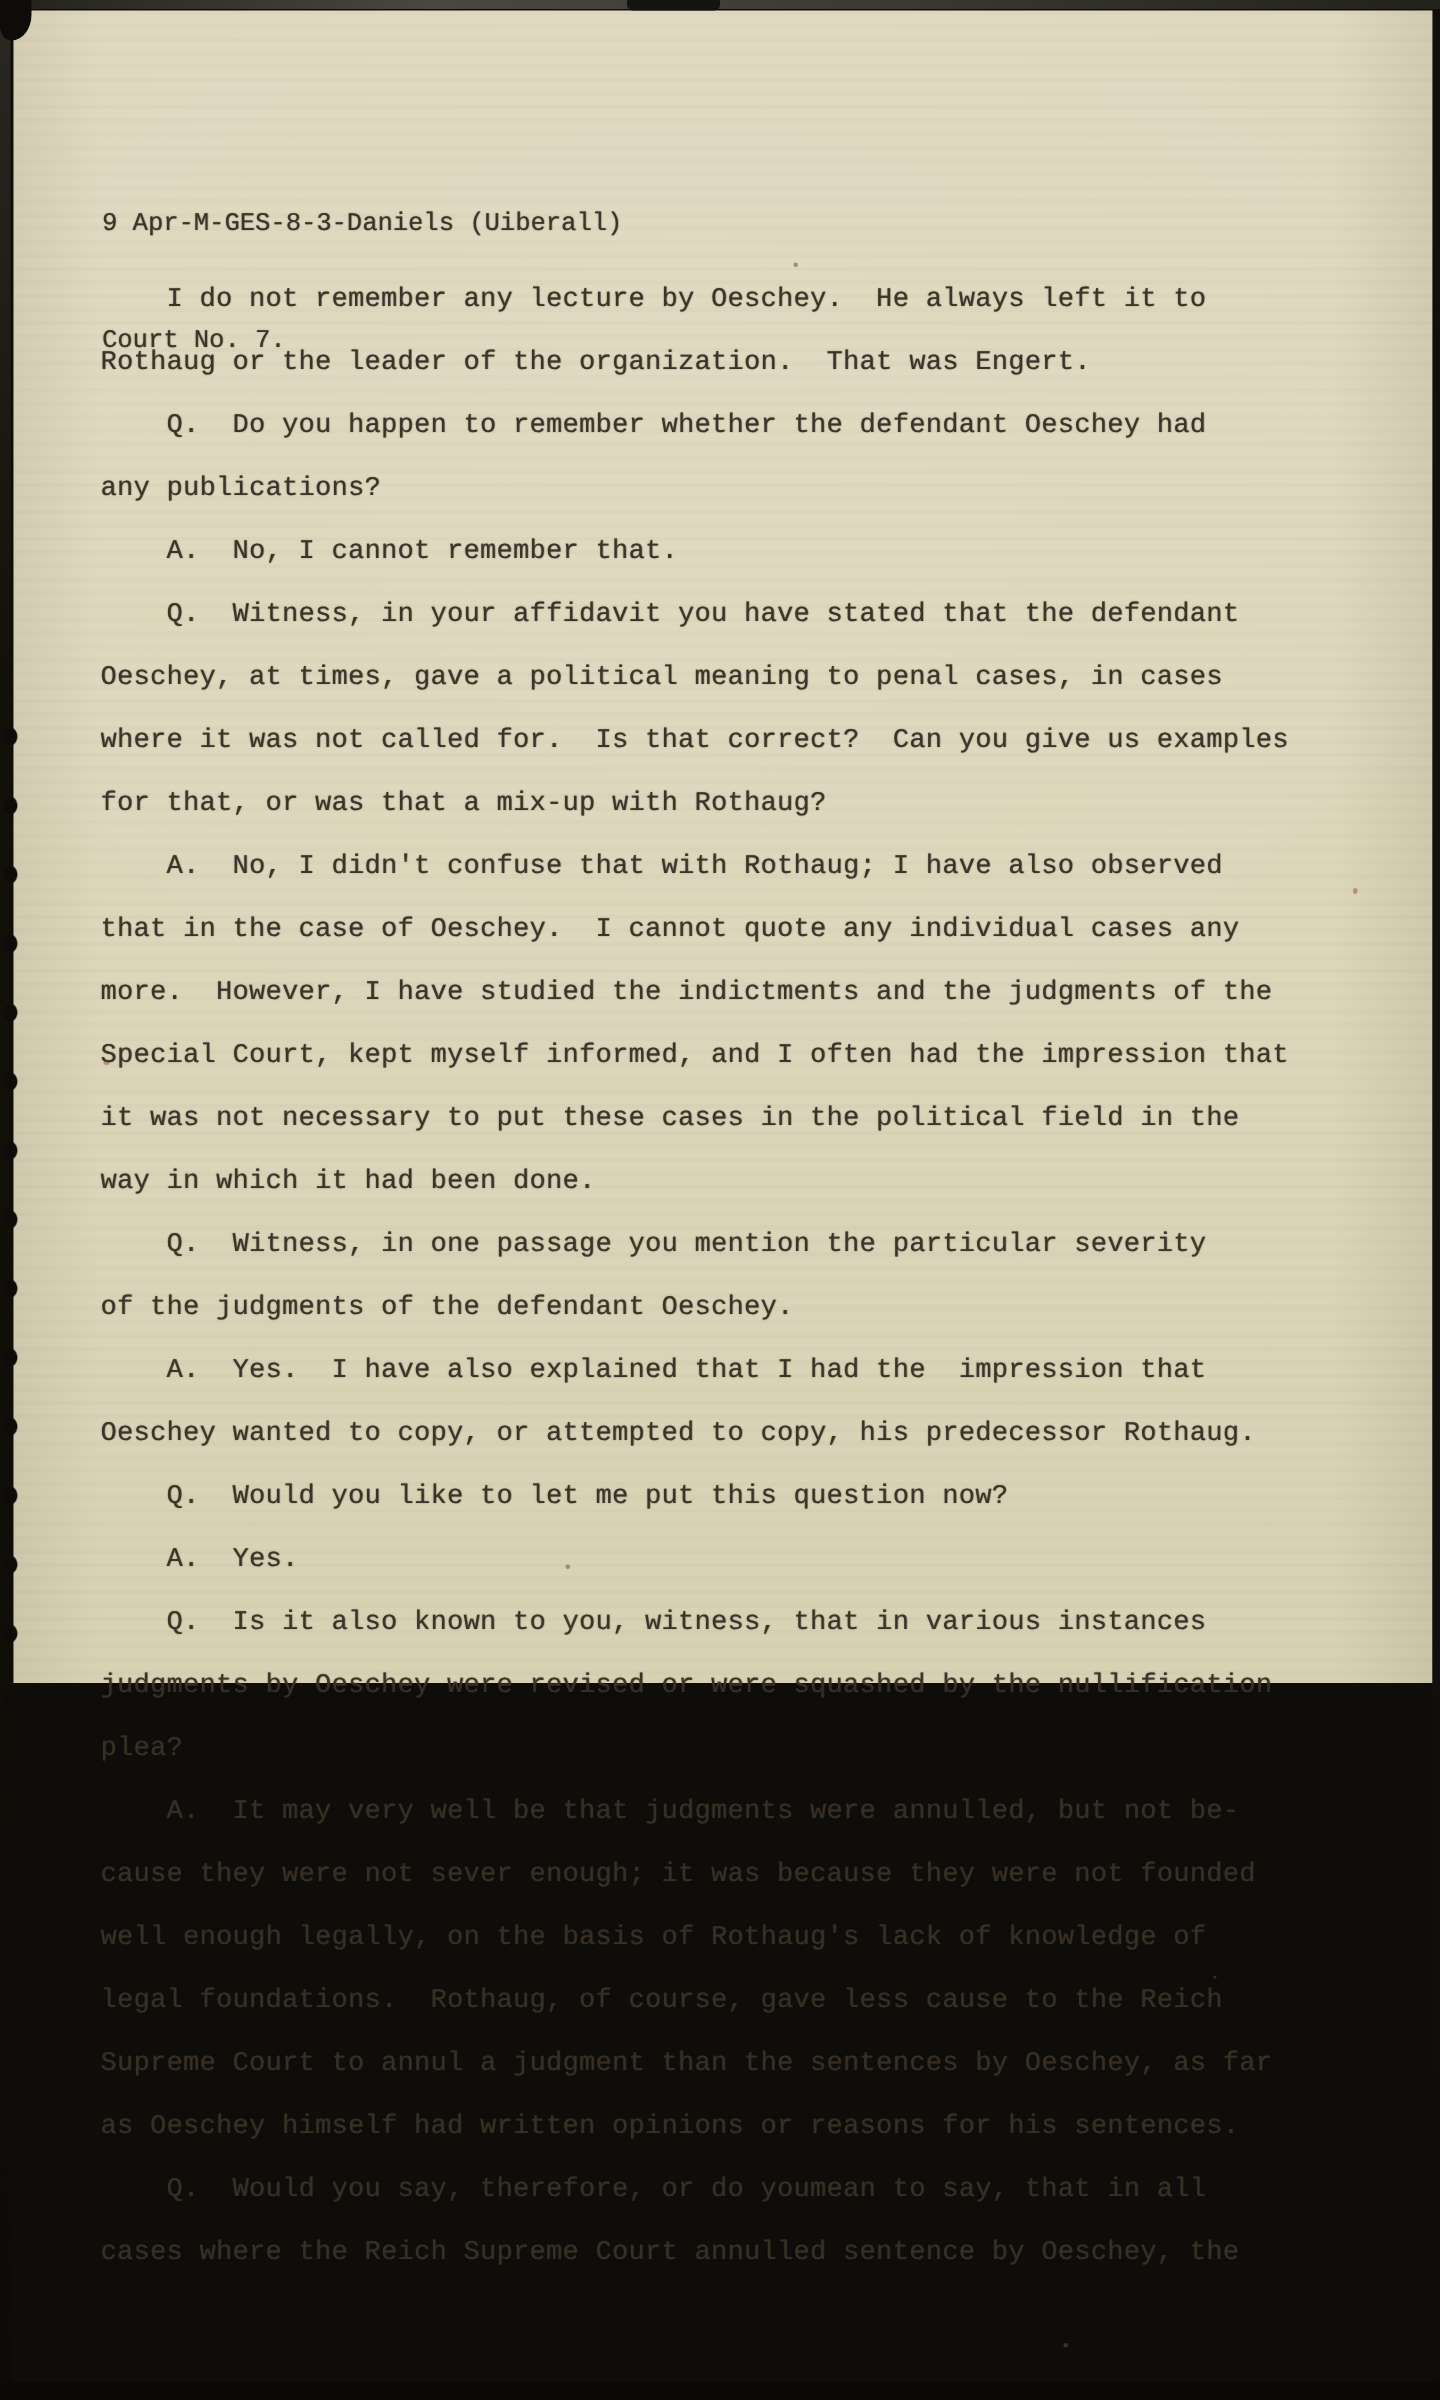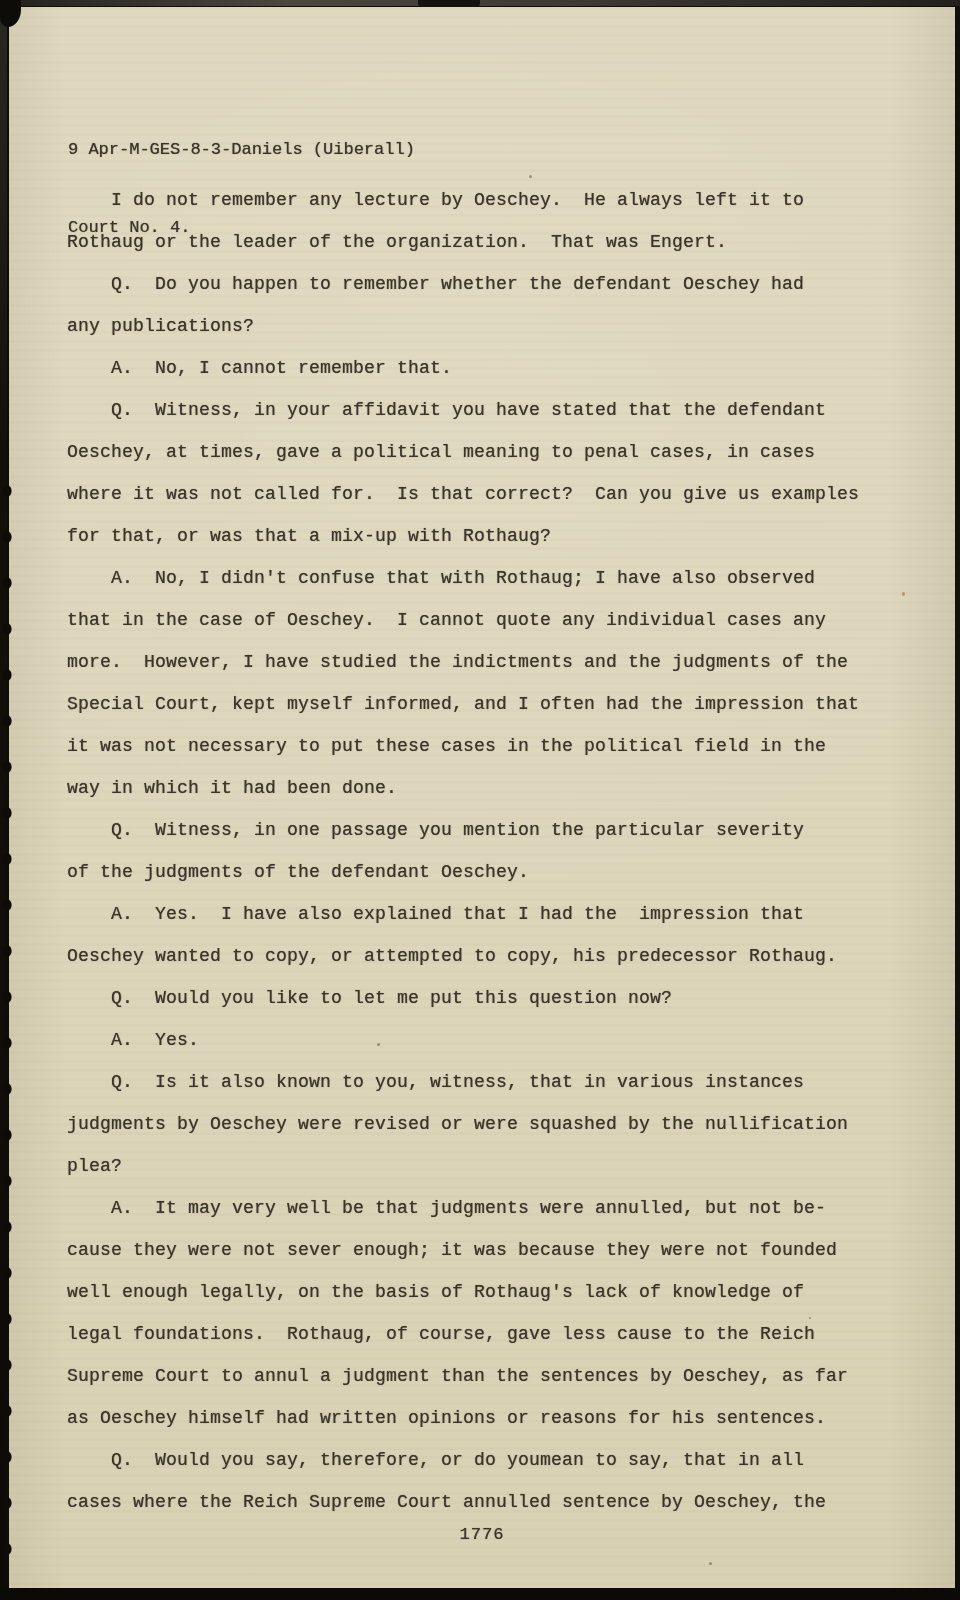--- a/index.html
+++ b/index.html
@@ -11,21 +11,21 @@
   }
   .scan {
     position: relative; width: 960px; height: 1600px; overflow: hidden;
   }
   .top-band {
     position: absolute; left: 0; top: 0; right: 0; height: 6px;
     background: linear-gradient(90deg, #23211c, #4a473f 30%, #3d3a34 60%, #23211c);
     z-index: 4;
   }
   .paper {
-    position: absolute; left: 9px; top: 7px; width: 946px; height: 1581px;
+    position: absolute; left: 9px; top: 7px; width: 946px; height: 1115px;
     background:
       radial-gradient(ellipse 900px 700px at 48% 28%, rgba(255,255,255,0.06), rgba(0,0,0,0) 70%),
       linear-gradient(90deg, rgba(110,100,70,0.10), rgba(110,100,70,0) 6%, rgba(110,100,70,0) 93%, rgba(110,100,70,0.12)),
       repeating-linear-gradient(180deg, rgba(120,110,85,0.035) 0 3px, rgba(0,0,0,0) 3px 9px),
       linear-gradient(180deg, #e0d9c0, #ddd6bb 55%, #d8d1b4);
     z-index: 1;
   }
   .ink {
     position: absolute; color: rgba(56,48,38,0.95);
     text-shadow: 0 0 1px rgba(56,48,38,0.55), 0.5px 0.3px 0 rgba(56,48,38,0.30);
@@ -74,26 +74,25 @@
 </style>
 </head>
 <body>
 
 <div class="scan">
 
   <div class="paper">
 
     <div class="ink header">
       <div>9 Apr-M-GES-8-3-Daniels (Uiberall)</div>
-      <div>Court No. 4.</div>
+      <div>Court No. 7.</div>
     </div>
 
     <div class="ink body-text"><div class="tline">    I do not remember any lecture by Oeschey.  He always left it to</div><div class="tline">Rothaug or the leader of the organization.  That was Engert.</div><div class="tline">    Q.  Do you happen to remember whether the defendant Oeschey had</div><div class="tline">any publications?</div><div class="tline">    A.  No, I cannot remember that.</div><div class="tline">    Q.  Witness, in your affidavit you have stated that the defendant</div><div class="tline">Oeschey, at times, gave a political meaning to penal cases, in cases</div><div class="tline">where it was not called for.  Is that correct?  Can you give us examples</div><div class="tline">for that, or was that a mix-up with Rothaug?</div><div class="tline">    A.  No, I didn't confuse that with Rothaug; I have also observed</div><div class="tline">that in the case of Oeschey.  I cannot quote any individual cases any</div><div class="tline">more.  However, I have studied the indictments and the judgments of the</div><div class="tline">Special Court, kept myself informed, and I often had the impression that</div><div class="tline">it was not necessary to put these cases in the political field in the</div><div class="tline">way in which it had been done.</div><div class="tline">    Q.  Witness, in one passage you mention the particular severity</div><div class="tline">of the judgments of the defendant Oeschey.</div><div class="tline">    A.  Yes.  I have also explained that I had the  impression that</div><div class="tline">Oeschey wanted to copy, or attempted to copy, his predecessor Rothaug.</div><div class="tline">    Q.  Would you like to let me put this question now?</div><div class="tline">    A.  Yes.</div><div class="tline">    Q.  Is it also known to you, witness, that in various instances</div><div class="tline">judgments by Oeschey were revised or were squashed by the nullification</div><div class="tline">plea?</div><div class="tline">    A.  It may very well be that judgments were annulled, but not be-</div><div class="tline">cause they were not sever enough; it was because they were not founded</div><div class="tline">well enough legally, on the basis of Rothaug's lack of knowledge of</div><div class="tline">legal foundations.  Rothaug, of course, gave less cause to the Reich</div><div class="tline">Supreme Court to annul a judgment than the sentences by Oeschey, as far</div><div class="tline">as Oeschey himself had written opinions or reasons for his sentences.</div><div class="tline">    Q.  Would you say, therefore, or do youmean to say, that in all</div><div class="tline">cases where the Reich Supreme Court annulled sentence by Oeschey, the</div></div>
 
-    <div class="ink page-number">1776</div>
 
     <div class="speck s1"></div>
     <div class="speck s2"></div>
     <div class="speck s3"></div>
     <div class="speck s4"></div>
     <div class="speck s5"></div>
     <div class="speck s6"></div>
   </div>
 
   <div class="top-band"></div>

